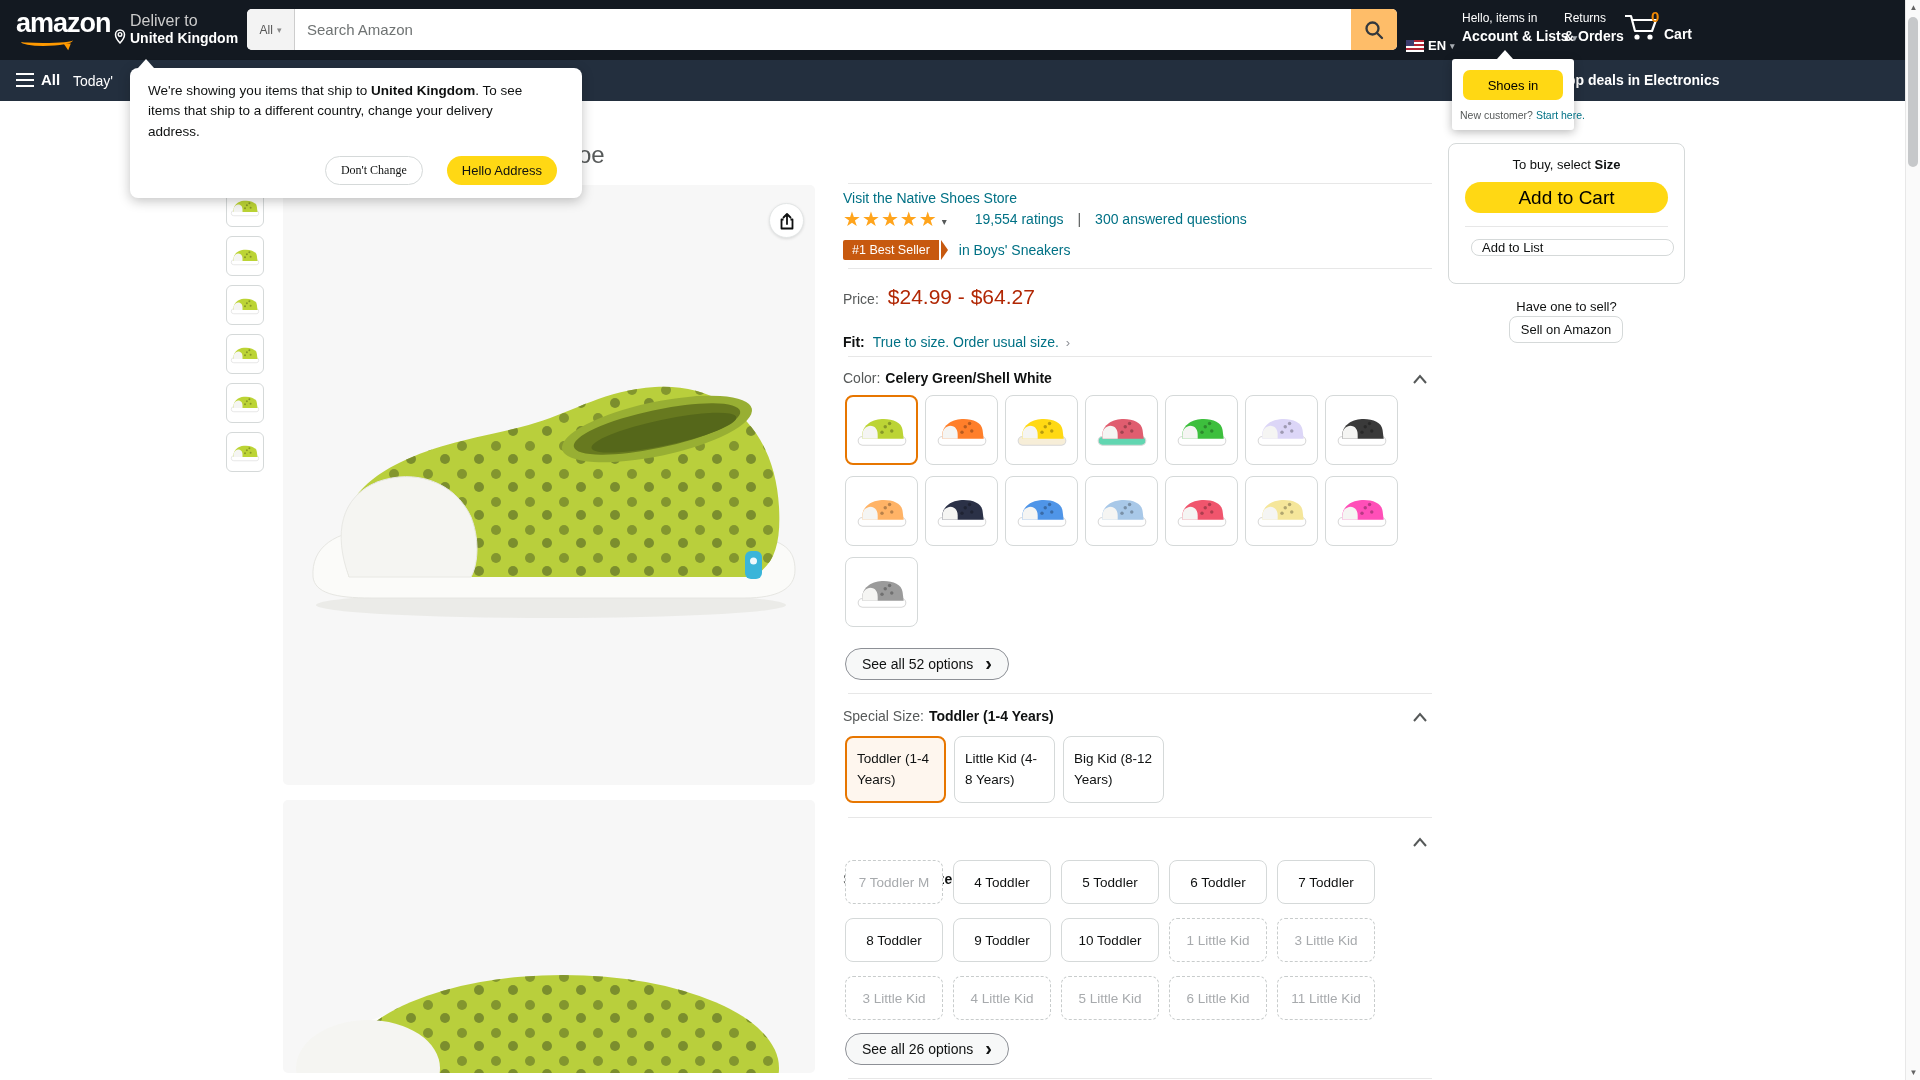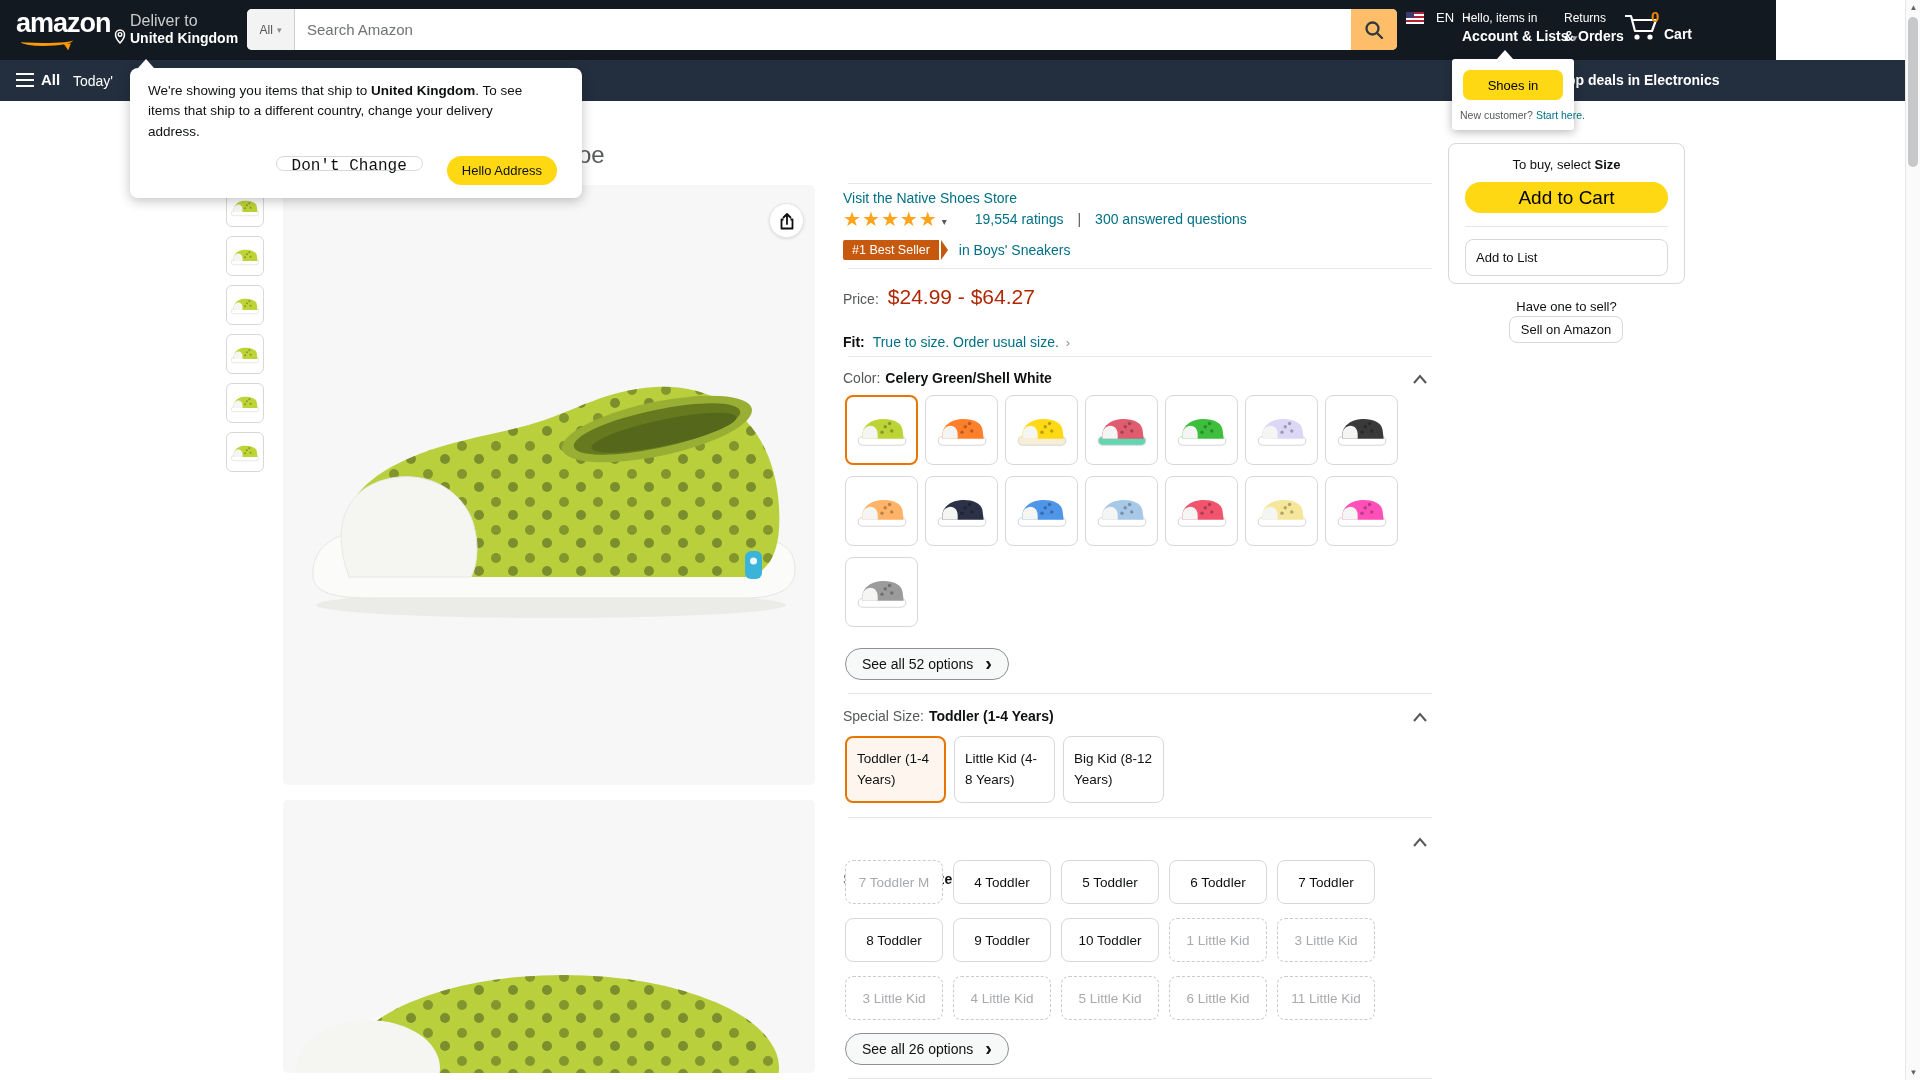--- a/index.html
+++ b/index.html
@@ -1,35 +1,35 @@
 <!DOCTYPE html>
 <html style="--header-bg: #131921; --nav-bg: #232f3e; --search-accent: #febd69; --yellow: #ffd814; --teal: #007185; --red: #B12704; --badge: #C7590F; --star: #ffa41c; --sel: #e77600; --shoe-green: #b9cf3c;"><head>
 <meta charset="utf-8">
 <style>
   * { margin:0; padding:0; box-sizing:border-box; }
   html,body { width:1920px; height:1080px; overflow:hidden; background:#fff;
     font-family:"Liberation Sans", sans-serif; color:#0F1111; }
   .abs { position:absolute; }
 
   
-  .header { position:absolute; left:0; top:0; width:1776px; height:60px; background:var(--header-bg,#131921); z-index:10; }
+  .header { position:absolute; left:0; top:0; width:1920px; height:60px; background:var(--header-bg,#131921); z-index:10; }
   .logo { position:absolute; left:16px; top:10px; color:#fff; font-size:27px; font-weight:bold; letter-spacing:-1px; line-height:1; }
   .smile { position:absolute; left:21px; top:36px; width:52px; height:10px; border-bottom:3px solid #ff9900; border-radius:0 0 60% 45%; }
   .smile:after { content:''; position:absolute; right:-2px; bottom:-5px; border:4px solid transparent; border-left:6px solid #ff9900; transform:rotate(-35deg); }
   .deliver { position:absolute; left:130px; top:12px; }
   .deliver .l1 { font-size:16px; color:#ccc; }
   .deliver .l2 { font-size:14px; font-weight:bold; color:#fff; }
   .pin { position:absolute; left:112px; top:28px; }
   .searchbar { position:absolute; left:247px; top:9px; width:1150px; height:41px; border-radius:5px; overflow:hidden; display:flex; background:#fff; }
   .search-cat { background:#f3f3f3; border-right:1px solid #cdcdcd; width:48px; display:flex; align-items:center; justify-content:center; gap:4px; font-size:12px; color:#555; cursor:pointer; }
   .search-cat .caret { font-size:9px; color:#8a8a8a; }
   .search-input { flex:1; border:none; outline:none; font-size:15px; padding:0 12px; color:#111; font-family:"Liberation Sans",sans-serif; }
   .search-input::placeholder { color:#6f7373; }
   .search-btn { width:46px; background:var(--search-accent,#febd69); border:none; display:flex; align-items:center; justify-content:center; cursor:pointer; }
-  .flagbox { position:absolute; left:1406px; top:10px; display:flex; align-items:center; gap:12px; color:#fff; font-weight:normal; font-size:13px; }
+  .flagbox { position:absolute; left:1406px; top:38px; display:flex; align-items:center; gap:4px; color:#fff; font-weight:bold; font-size:13px; }
   .flag { width:18px; height:12px; background:repeating-linear-gradient(#b22234 0 2px, #fff 2px 4px); position:relative; }
   .flag:before { content:''; position:absolute; left:0; top:0; width:8px; height:6px; background:#3c3b6e; }
   .hcaret { font-size:9px; color:#a7acb2; }
   .hmenu { position:absolute; top:11px; color:#fff; line-height:1.3; cursor:pointer; }
   .hmenu .l1 { font-size:12px; }
   .hmenu .l2 { font-size:14px; font-weight:bold; }
   .cart { position:absolute; left:1622px; top:10px; display:flex; align-items:flex-end; color:#fff; cursor:pointer; }
   .cart-count { position:absolute; left:29px; top:-2px; color:#f08804; font-weight:bold; font-size:15px; }
   .cart-label { font-size:14px; font-weight:bold; margin-left:2px; margin-bottom:2px; }
 
@@ -39,21 +39,21 @@
   .burger div { height:2px; background:#fff; margin-bottom:4px; }
   .nav-all { position:absolute; left:41px; top:11px; font-size:15px; font-weight:bold; cursor:pointer; }
   .nav-today { position:absolute; left:73px; top:13px; font-size:14px; cursor:pointer; }
   .nav-deals { position:absolute; left:1567px; top:12px; font-size:14px; font-weight:bold; cursor:pointer; }
 
   
   .dpopup { position:absolute; left:130px; top:68px; width:452px; background:#fff; border-radius:8px;
     box-shadow:0 3px 12px rgba(15,17,17,.25); z-index:60; padding:13px 18px 13px; }
   .dpopup .msg { font-size:13.5px; line-height:1.5; color:#0f1111; width:400px; }
   .dpopup .btnrow { display:flex; justify-content:flex-end; gap:24px; margin-top:14px; padding-right:7px; }
-  .btn-plain { height:15px; padding:0 15px; border:1px solid #d5d9d9; border-radius:16px; background:#fff; font-size:16px; cursor:pointer; font-family:Liberation Mono, monospace; color:#0f1111; }
+  .btn-plain { height:29px; padding:0 15px; border:1px solid #d5d9d9; border-radius:16px; background:#fff; font-size:12px; cursor:pointer; font-family:Liberation Serif, serif; color:#0f1111; }
   .btn-yellow { height:29px; padding:0 15px; border:none; border-radius:16px; background:var(--yellow,#ffd814); font-size:13px; cursor:pointer; font-family:"Liberation Sans",sans-serif; color:#0f1111; }
   .tri-up { position:absolute; width:0; height:0; border-left:8px solid transparent; border-right:8px solid transparent; border-bottom:9px solid #fff; z-index:61; }
   .spopup { position:absolute; left:1452px; top:59px; width:122px; background:#fff; border-radius:3px;
     box-shadow:0 2px 10px rgba(15,17,17,.3); z-index:60; padding:11px 8px 9px; text-align:center; }
   .spopup .signin { display:block; width:100px; height:30px; margin:0 auto; background:var(--yellow,#ffd814); border:none; border-radius:7px; font-size:13px; cursor:pointer; font-family:"Liberation Sans",sans-serif; }
   .spopup .newc { margin-top:9px; font-size:10.5px; color:#565959; white-space:nowrap; }
   .spopup .newc a { color:var(--teal,#007185); text-decoration:none; cursor:pointer; }
 
   
   .thumbs { position:absolute; left:226px; top:187px; display:flex; flex-direction:column; gap:9px; }
@@ -96,21 +96,21 @@
   .sp-btn.selected { border:2px solid var(--sel,#e77600); background:#fef6ee; }
   .size-grid { position:absolute; left:845px; top:860px; display:grid; grid-template-columns:repeat(5,98px); gap:14px 10px; }
   .sz-btn { height:44px; border:1px solid #d5d9d9; border-radius:8px; background:#fff; font-size:13.5px; display:flex; align-items:center; justify-content:center; cursor:pointer; color:#0f1111; }
   .sz-btn.unavailable { border:1px dashed #c8cccc; color:#a7aaad; }
 
   
   .buybox { position:absolute; left:1448px; top:143px; width:237px; height:141px; border:1px solid #d5d9d9; border-radius:8px; background:#fff; padding:13px 16px; }
   .buy-prompt { text-align:center; font-size:13px; }
   .addcart { display:block; width:100%; height:31px; margin-top:10px; background:var(--yellow,#ffd814); border:none; border-radius:16px; font-size:19px; cursor:pointer; font-family:"Liberation Sans",sans-serif; }
   .buy-div { border-top:1px solid #e7e7e7; margin-top:13px; }
-  .addlist { width:100%; height:37px; margin-top:12px; border:1px solid #d5d9d9; border-radius:8px; background:#fff; font-size:13px; text-align:left; padding:0 10px; cursor:pointer; font-family:"Liberation Sans",sans-serif; color:#0f1111; }
+  .addlist { width:100%; height:17px; margin-top:12px; border:1px solid #d5d9d9; border-radius:8px; background:#fff; font-size:13px; text-align:left; padding:0 10px; cursor:pointer; font-family:"Liberation Sans",sans-serif; color:#0f1111;margin-left:6px; }
   .haveone { position:absolute; left:1448px; top:299px; width:237px; text-align:center; font-size:13px; }
   .sellbtn { position:absolute; left:1509px; top:316px; width:114px; height:27px; border:1px solid #d5d9d9; border-radius:8px; background:#fff; font-size:13px; cursor:pointer; font-family:"Liberation Sans",sans-serif; color:#0f1111; }
 
   
   .scrollbar { position:absolute; right:0; top:0; width:15px; height:1080px; background:#fafafa; border-left:1px solid #e8e8e8; z-index:90; }
   .sb-arrow { position:absolute; left:0; width:15px; text-align:center; font-size:8px; color:#636363; }
   .sb-thumb { position:absolute; left:2px; top:17px; width:10px; height:150px; background:#c6c8ca; border-radius:5px; cursor:pointer; }
 </style>
 </head>
 <body>

